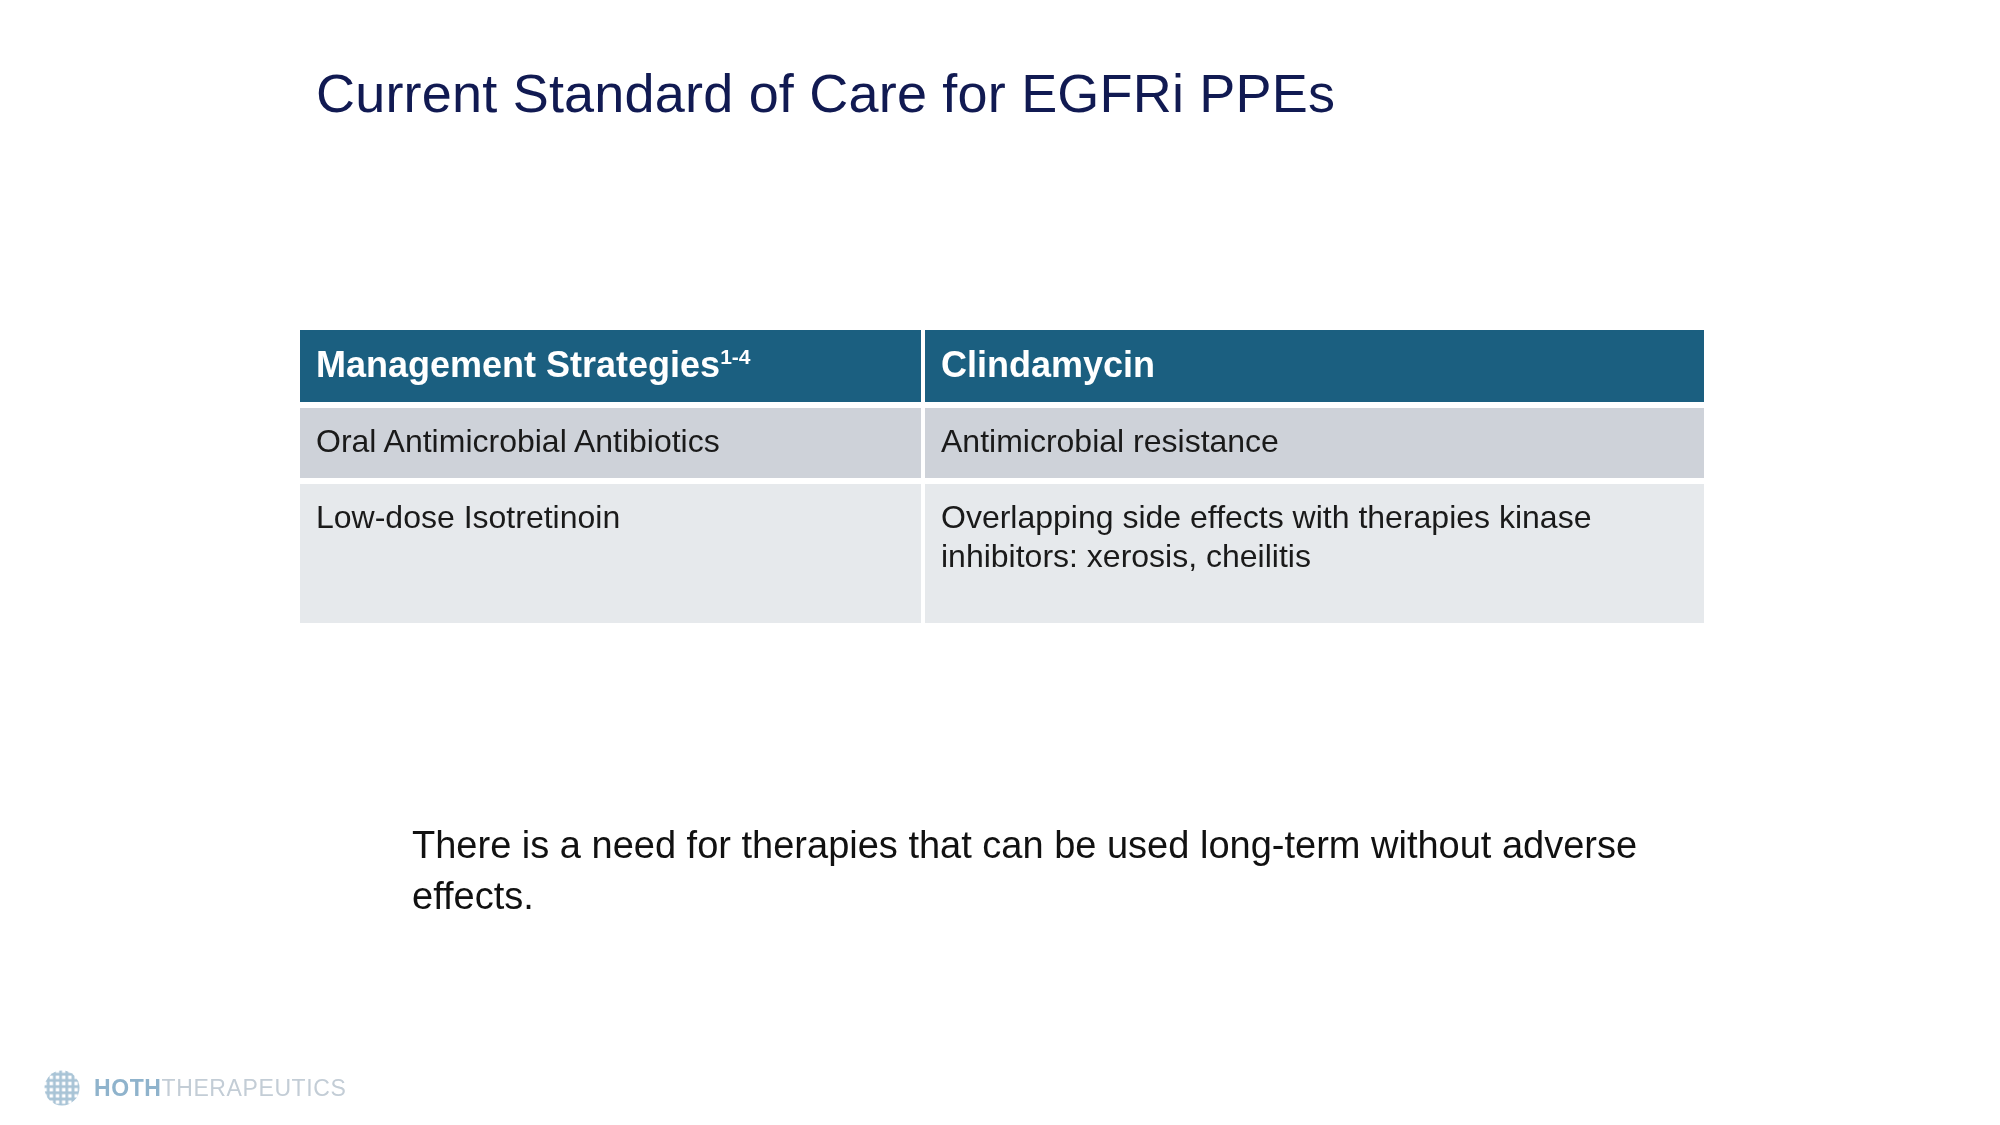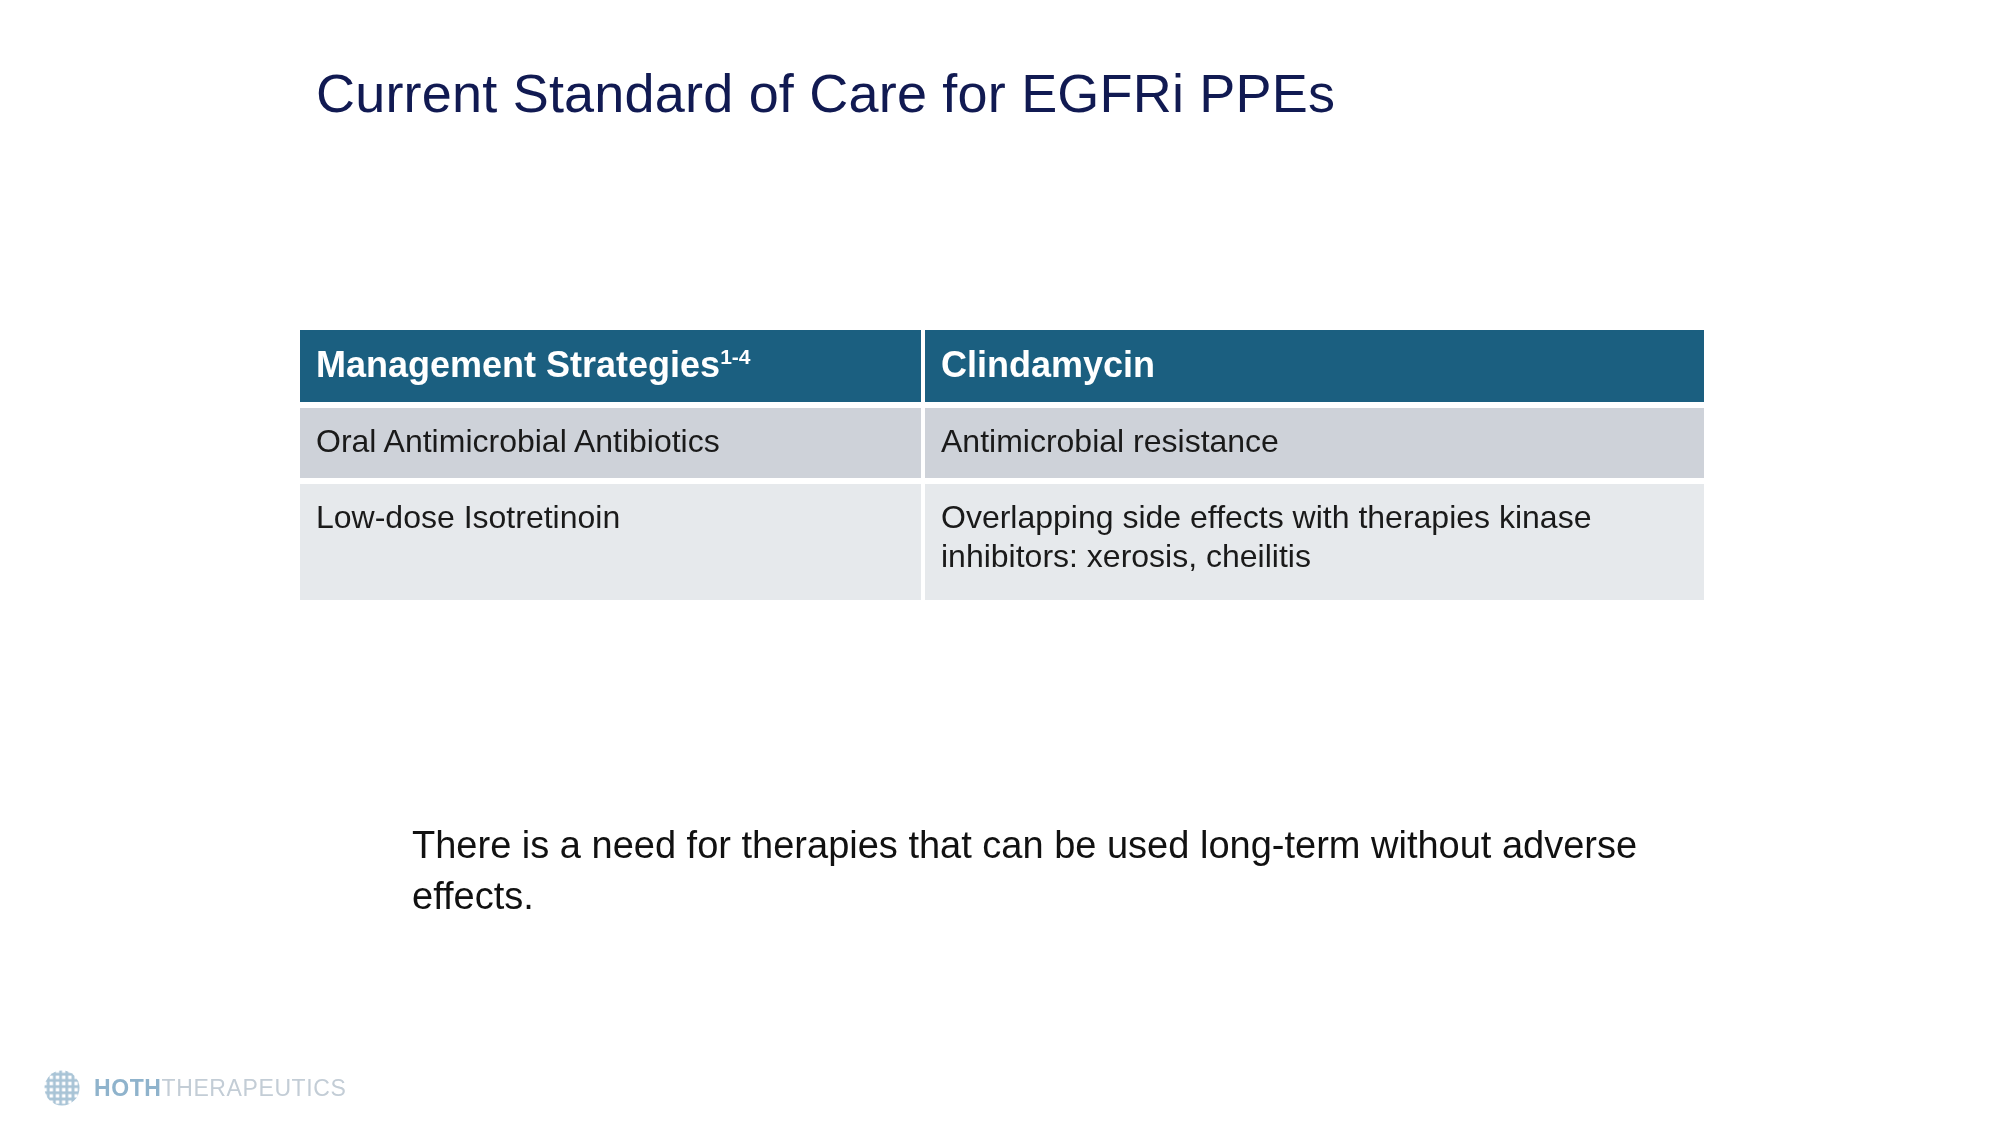--- a/index.html
+++ b/index.html
@@ -71,21 +71,21 @@
     vertical-align: top;
     line-height: 1.24;
     border-top: 6px solid #ffffff;
     box-sizing: border-box;
   }
   table.soc-table td.cell-strategy {
     border-right: 4px solid #ffffff;
   }
   table.soc-table tr.row-odd td { background: #ced2d9; }
   table.soc-table tr.row-even td { background: #e6e9ec; }
-  table.soc-table tr.row-tall td { height: 122px; }
+  table.soc-table tr.row-tall td { height: 145px; }
   table.soc-table tr.row-std td { height: 64px; }
 
   
   .conclusion {
     position: absolute;
     left: 412px;
     top: 820px;
     width: 1250px;
     font-size: 38px;
     color: #111111;

